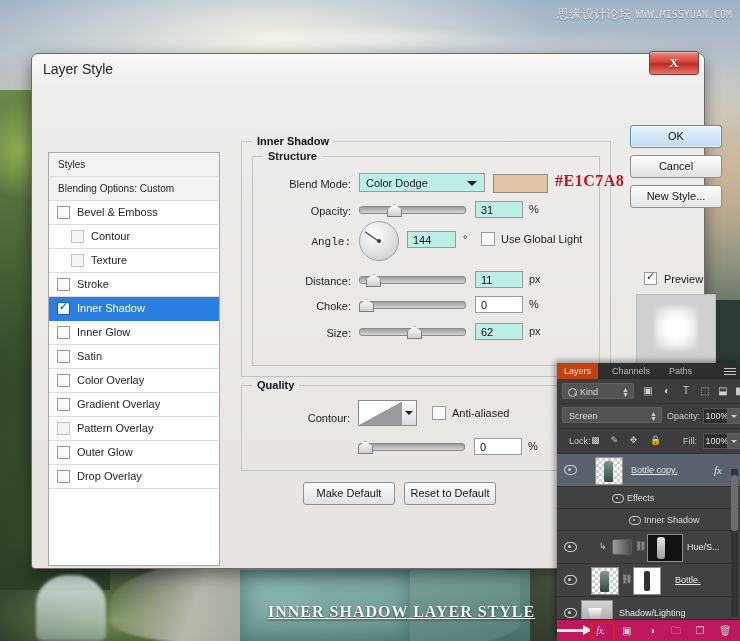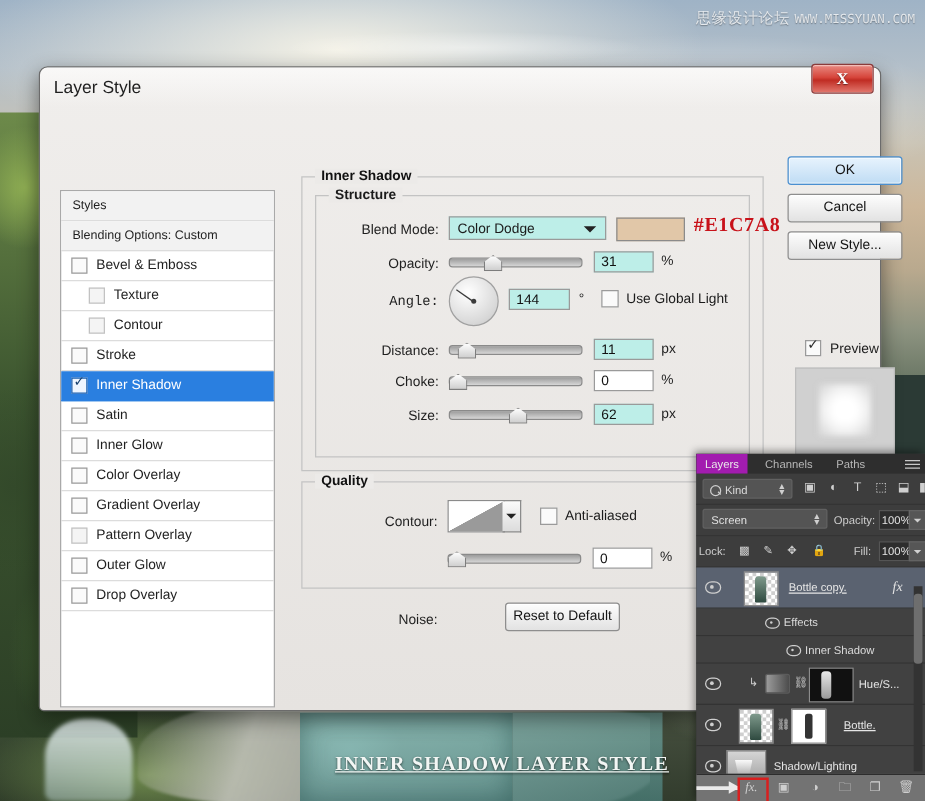--- a/index.html
+++ b/index.html
@@ -266,21 +266,21 @@
     background:#3d3d3d;color:#d4d4d4;font-size:9px;
     font-family:"Liberation Sans", sans-serif;
     box-shadow:-2px -2px 6px rgba(0,0,0,.4);
     overflow:hidden;
   }
   .lp-tabs{height:16px;background:#2e2e2e;position:relative;}
   .lp-tab{
     position:absolute;top:0;height:16px;line-height:16px;padding:0 7px;
     font-size:9px;color:#b9b9b9;cursor:pointer;
   }
-  .lp-tab.active{background:#a21caf;color:#eaeaea;}
+  .lp-tab.active{background:#c2410c;color:#eaeaea;}
   .lp-menu{position:absolute;right:4px;top:3px;width:12px;height:10px;cursor:pointer;}
   .lp-menu span{display:block;height:1px;background:#c9c9c9;margin:2px 0;}
   .lp-row{position:relative;height:24px;background:#3d3d3d;border-bottom:1px solid #343434;}
   .mini{
     position:absolute;background:#4f4f4f;border:1px solid #5c5c5c;border-radius:2px;
   }
   .kind-sel{
     position:absolute;left:5px;top:4px;width:72px;height:16px;
     background:#545454;border:1px solid #616161;border-radius:2px;
     font-size:9px;line-height:16px;padding-left:17px;box-sizing:border-box;color:#dcdcdc;cursor:pointer;
@@ -352,21 +352,21 @@
   .sub-eye::after{content:"";position:absolute;left:3px;top:2px;width:2px;height:2px;background:#cfcfcf;border-radius:50%;}
   .sub-label{position:absolute;font-size:9px;color:#dcdcdc;white-space:nowrap;}
   .grp-row{position:relative;height:18px;background:#414141;}
   .tri{position:absolute;left:25px;top:6px;width:0;height:0;border-top:4px solid transparent;border-bottom:4px solid transparent;border-left:5px solid #cfcfcf;cursor:pointer;}
   .folder{position:absolute;left:36px;top:4px;width:14px;height:10px;background:#cfcfcf;border-radius:1px 3px 1px 1px;}
   .lp-scroll{
     position:absolute;right:2px;top:106px;width:7px;height:148px;background:#333;
   }
   .lp-scroll .thumbbar{position:absolute;left:0;top:6px;width:7px;height:56px;background:#6e6e6e;border-radius:3px;cursor:pointer;}
   .lp-foot{
-    position:absolute;left:0;bottom:0;width:183px;height:21px;background:#737373;border-top:1px solid #2d2d2d;
+    position:absolute;left:0;bottom:0;width:183px;height:21px;background:#be185d;border-top:1px solid #2d2d2d;
   }
   .foot-icon{position:absolute;top:4px;height:13px;color:#cfcfcf;font-size:10px;text-align:center;line-height:13px;cursor:pointer;}
   .fx-highlight{
     position:absolute;left:33px;top:2px;width:21px;height:17px;border:2px solid #d81f1f;
   }
   .arrow-mark{
     position:absolute;left:0;top:9px;width:34px;height:3px;background:#e9e9e9;
   }
   .arrow-mark::after{
     content:"";position:absolute;right:-1px;top:-4px;width:0;height:0;
@@ -412,41 +412,41 @@
     <div class="styles-panel">
       <div class="st-row head">Styles</div>
       <div class="st-row head">Blending Options: Custom</div>
       <div id="styles-items">
           <div class="st-row">
             <span class="cb"></span>
             <span>Bevel &amp; Emboss</span>
           </div>
           <div class="st-row indent">
             <span class="cb dim"></span>
-            <span>Texture</span>
+            <span>Contour</span>
           </div>
           <div class="st-row indent">
             <span class="cb dim"></span>
-            <span>Contour</span>
+            <span>Texture</span>
           </div>
           <div class="st-row">
             <span class="cb"></span>
             <span>Stroke</span>
           </div>
           <div class="st-row sel">
             <span class="cb on"></span>
             <span>Inner Shadow</span>
           </div>
           <div class="st-row">
             <span class="cb"></span>
+            <span>Inner Glow</span>
+          </div>
+          <div class="st-row">
+            <span class="cb"></span>
             <span>Satin</span>
-          </div>
-          <div class="st-row">
-            <span class="cb"></span>
-            <span>Inner Glow</span>
           </div>
           <div class="st-row">
             <span class="cb"></span>
             <span>Color Overlay</span>
           </div>
           <div class="st-row">
             <span class="cb"></span>
             <span>Gradient Overlay</span>
           </div>
           <div class="st-row">
@@ -539,20 +539,21 @@
 
       <div class="fld-label" style="left:10px;top:56px;width:98px;margin-top:48px;">Noise:</div>
       <div class="slider" style="left:116px;top:54px;width:107px;">
         <div class="track"></div>
         <div class="knob" style="left:0px;"></div>
       </div>
       <div class="tf white" style="left:232px;top:52px;width:48px;">0</div>
       <div class="unit" style="left:286px;top:54px;">%</div>
     </div>
 
+    <div class="btn foot-btn" style="left:271px;">Make Default</div>
     <div class="btn foot-btn" style="left:372px;">Reset to Default</div>
 
     <div class="btn primary side-btn" style="top:40px;">OK</div>
     <div class="btn side-btn" style="top:70px;">Cancel</div>
     <div class="btn side-btn" style="top:100px;">New Style...</div>
 
     <div class="preview-chk">
       <span class="cb on"></span>
       <span>Preview</span>
     </div>
@@ -592,21 +593,21 @@
     <div class="blend-sel">
       <span>Screen</span>
       <span class="updn">▲<br>▼</span>
     </div>
     <div class="lbl" style="left:110px;top:7px;">Opacity:</div>
     <div class="numbox" style="left:146px;top:4px;width:26px;">100%</div>
     <div class="numdrop" style="left:170px;top:4px;"></div>
   </div>
 
   <div class="lp-row">
-    <div class="lbl" style="left:2px;top:7px;">Lock:</div>
+    <div class="lbl" style="left:12px;top:7px;">Lock:</div>
     <div class="lockicon" style="left:32px;">▩</div>
     <div class="lockicon" style="left:51px;">✎</div>
     <div class="lockicon" style="left:70px;">✥</div>
     <div class="lockicon" style="left:92px;">🔒</div>
     <div class="lbl" style="left:126px;top:7px;">Fill:</div>
     <div class="numbox" style="left:146px;top:4px;width:26px;">100%</div>
     <div class="numdrop" style="left:170px;top:4px;"></div>
   </div>
 
   <div class="layer-row sel">

